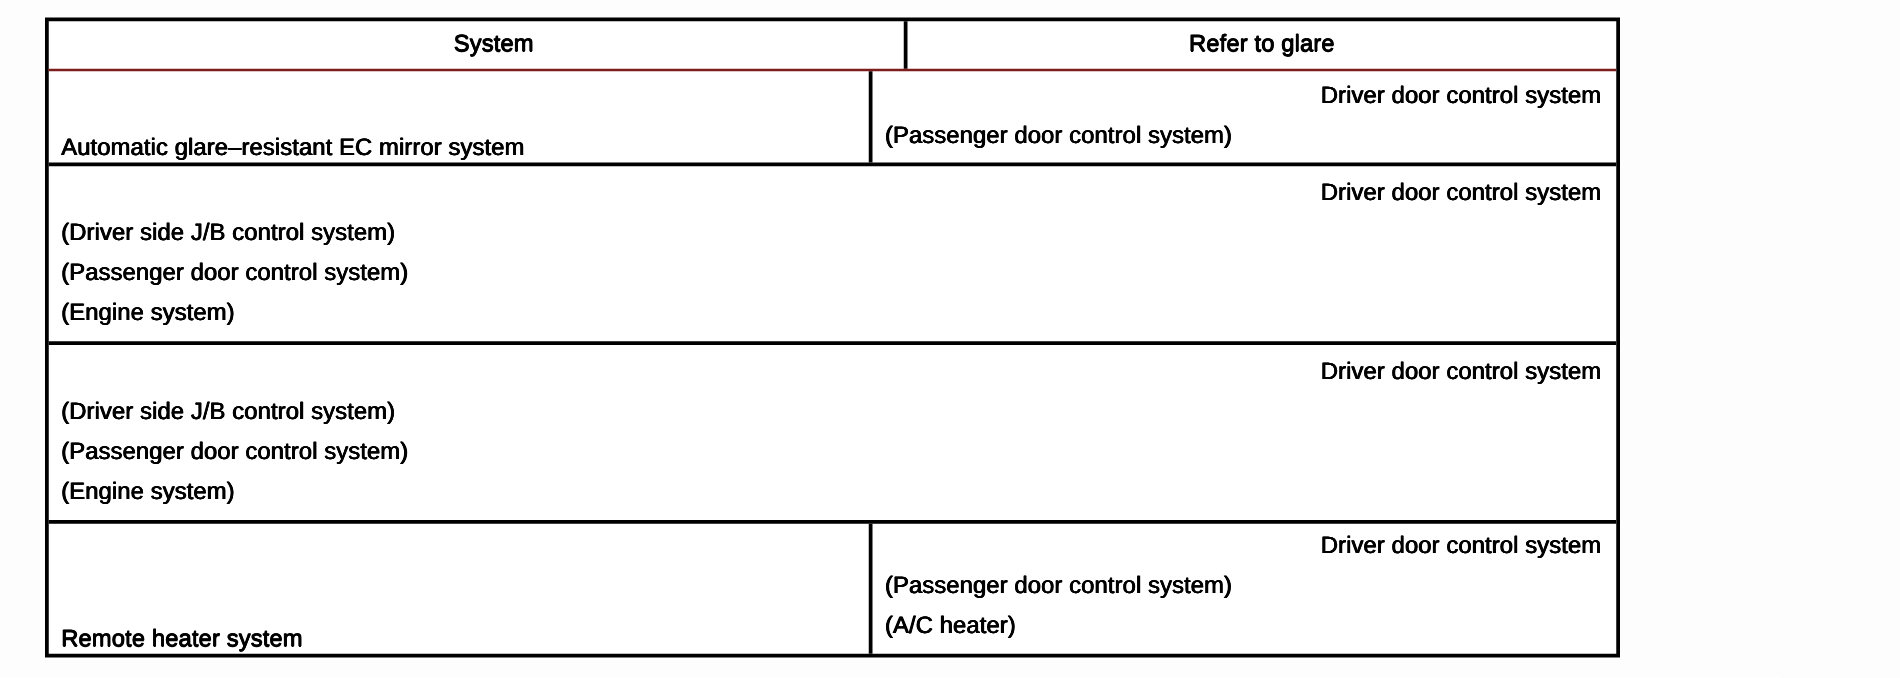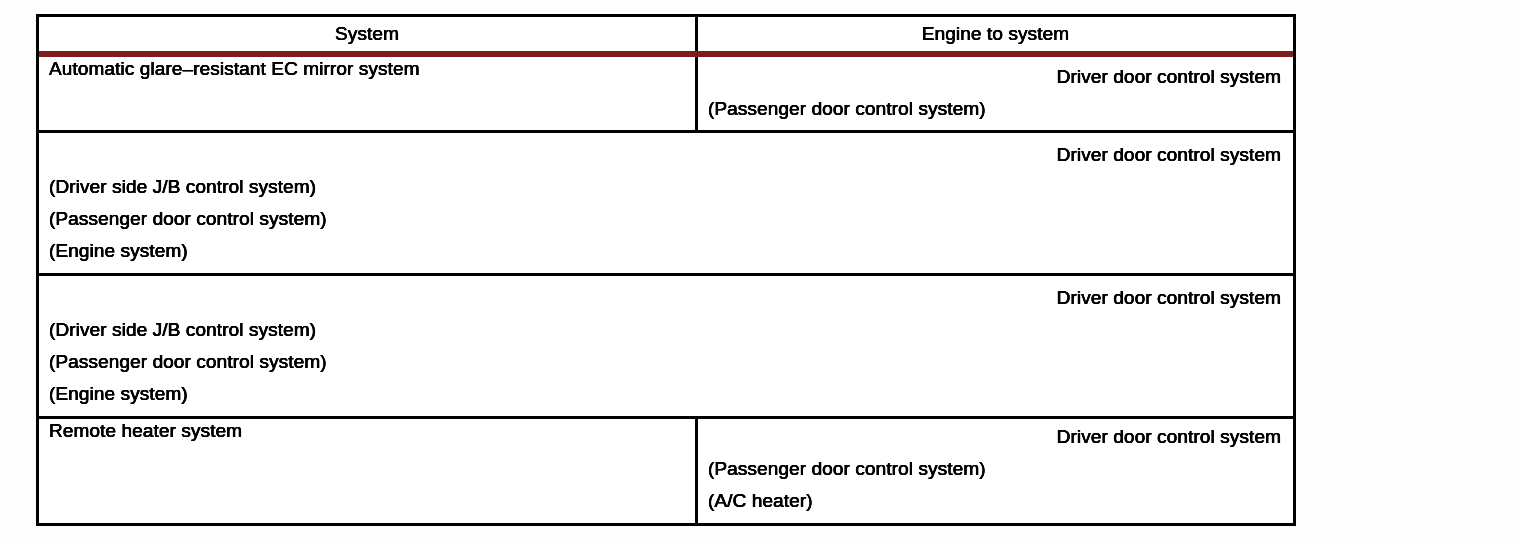--- a/index.html
+++ b/index.html
@@ -44,31 +44,32 @@
     box-sizing: border-box;
     width: 100%;
     border-bottom: 3px solid #000000;
   }
   .t-row.last {
     border-bottom: none;
   }
 
   
   .t-row.header-row {
-    border-bottom: 6px solid #7f1d1d;
+    border-bottom: 2px solid #7f1d1d;
     height: 41px;
+    padding-left: 28px;
   }
 
   .cell-system {
     box-sizing: border-box;
     width: 659px;
     flex: 0 0 659px;
     border-right: 3px solid #000000;
     display: flex;
-    align-items: flex-start;
+    align-items: flex-end;
     padding: 0 10px;
   }
 
   .cell-refer {
     box-sizing: border-box;
     flex: 1 1 auto;
     display: flex;
     flex-direction: column;
     justify-content: center;
     padding: 6px 12px 6px 10px;
@@ -133,21 +134,21 @@
 
 <div class="scan-page">
 
   <div class="ref-table">
 
     <div class="t-row header-row">
       <div class="cell-system">
         <span class="head-text">System</span>
       </div>
       <div class="cell-refer">
-        <span class="head-text">Engine to system</span>
+        <span class="head-text">Refer to glare</span>
       </div>
     </div>
 
     <div class="t-row row-1">
       <div class="cell-system">
         <span class="sys-text">Automatic glare–resistant EC mirror system</span>
       </div>
       <div class="cell-refer">
         <div class="refer-lines">
           <span class="refer-line primary">Driver door control system</span>

